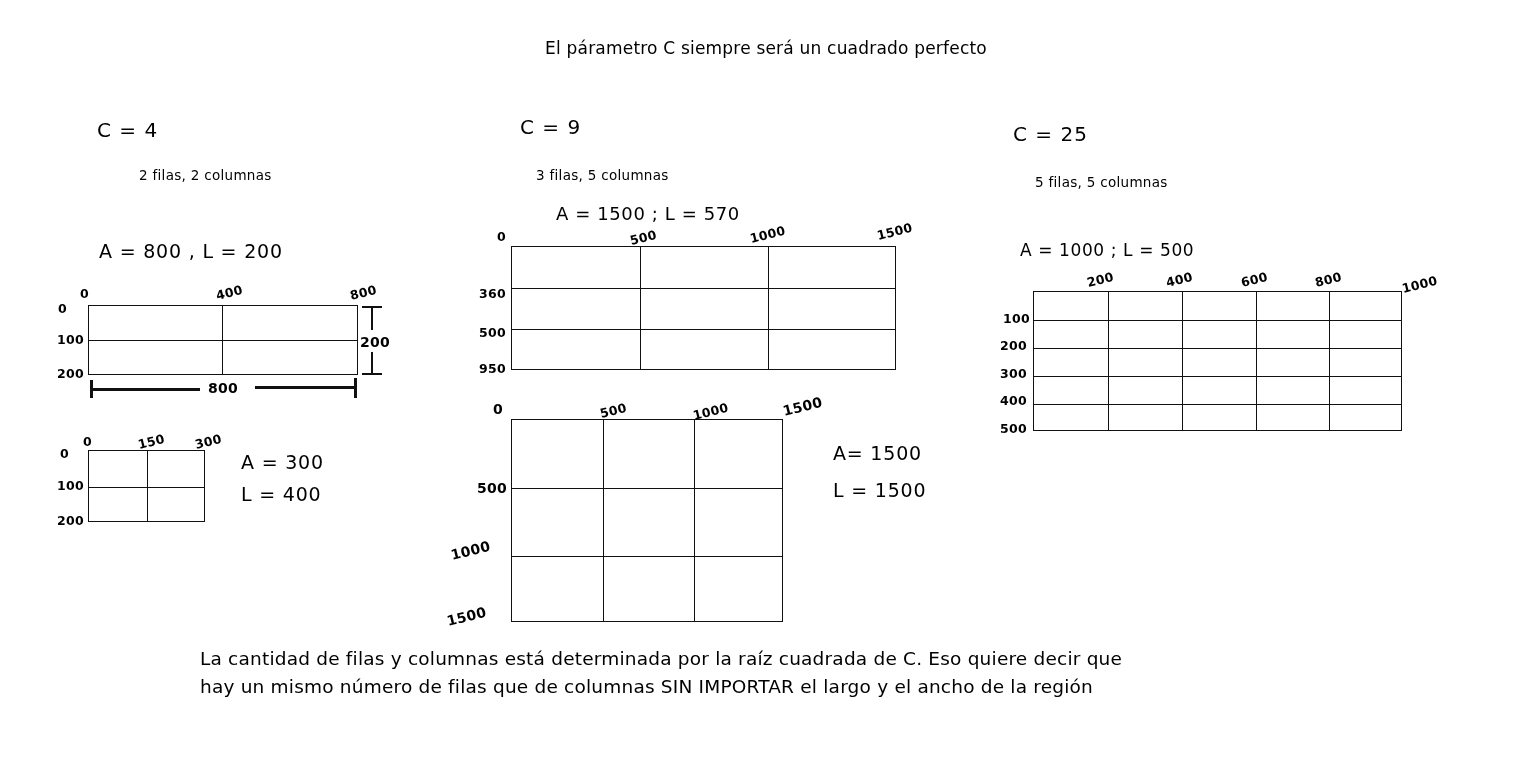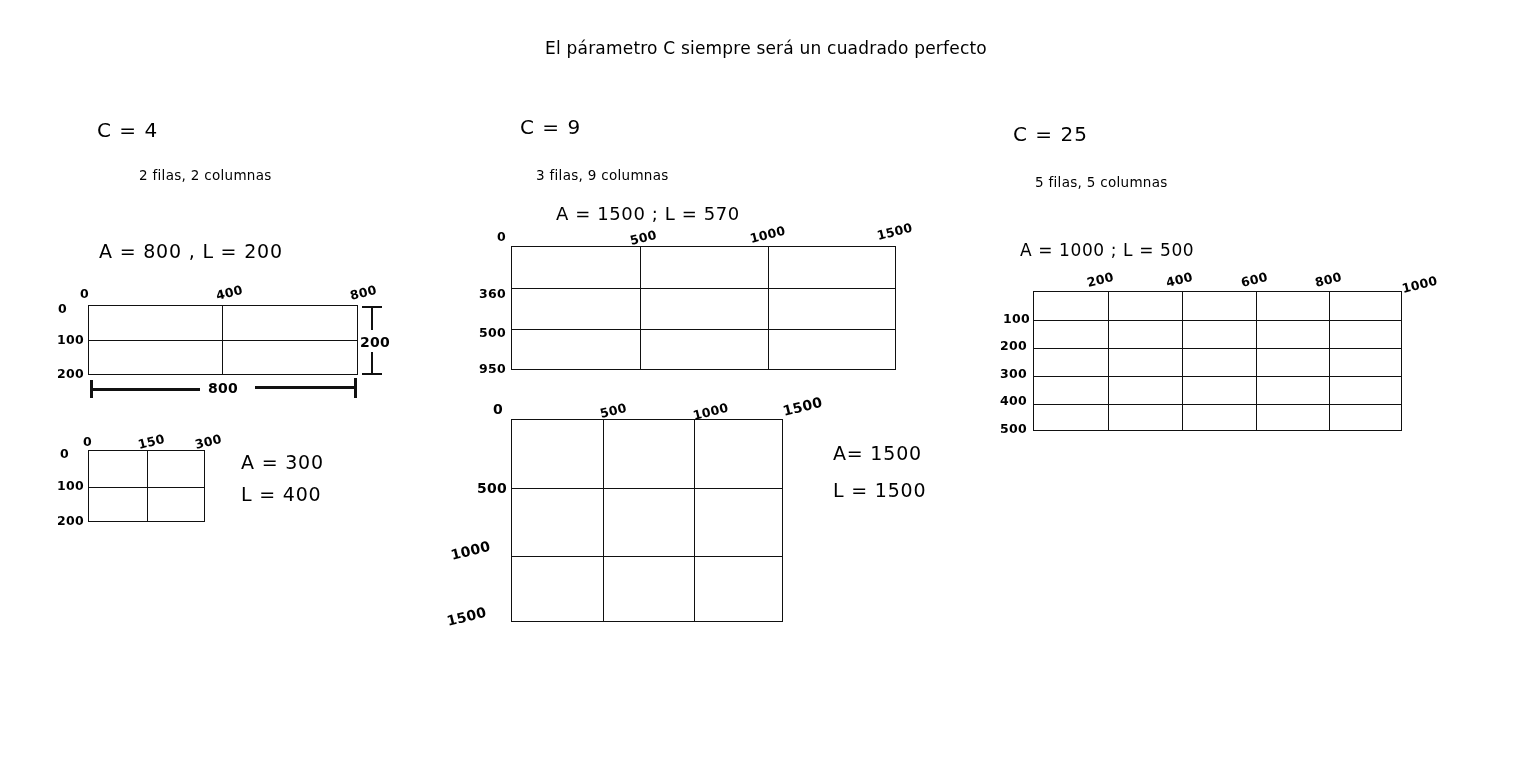--- a/index.html
+++ b/index.html
@@ -123,21 +123,21 @@
 <div class="abs tick rot" style="left:140px; top:437px;">150</div>
 <div class="abs tick rot" style="left:197px; top:437px;">300</div>
 <div class="abs tick" style="left:60px; top:446px;">0</div>
 <div class="abs tick" style="left:57px; top:478px;">100</div>
 <div class="abs tick" style="left:57px; top:513px;">200</div>
 
 <div class="abs eq-big" style="left:241px; top:451px;">A = 300</div>
 <div class="abs eq-big" style="left:241px; top:483px;">L = 400</div>
 
 <div class="abs section-label" style="left:520px; top:115px;">C = 9</div>
-<div class="abs section-sub" style="left:536px; top:167px;">3 filas, 9 columnas</div>
+<div class="abs section-sub" style="left:536px; top:167px;">3 filas, 5 columnas</div>
 
 <div class="abs eq" style="left:556px; top:203px; font-size:18px;">A = 1500 ;  L = 570</div>
 
 <div class="grid" style="left:511px; top:246px; width:385px; height:124px;">
   <div class="gline-v" style="left:128px;"></div>
   <div class="gline-v" style="left:256px;"></div>
   <div class="gline-h" style="top:41px;"></div>
   <div class="gline-h" style="top:82px;"></div>
 </div>
 <div class="abs tick" style="left:497px; top:229px;">0</div>
@@ -185,13 +185,15 @@
 <div class="abs tick rot" style="left:1243px; top:275px;">600</div>
 <div class="abs tick rot" style="left:1317px; top:275px;">800</div>
 <div class="abs tick rot" style="left:1404px; top:281px;">1000</div>
 <div class="abs tick" style="left:1003px; top:311px;">100</div>
 <div class="abs tick" style="left:1000px; top:338px;">200</div>
 <div class="abs tick" style="left:1000px; top:366px;">300</div>
 <div class="abs tick" style="left:1000px; top:393px;">400</div>
 <div class="abs tick" style="left:1000px; top:421px;">500</div>
 
 <div class="abs bottom-text">
+  <div>La cantidad de filas y columnas está determinada por la raíz cuadrada de C. Eso quiere decir que</div>
+  <div>hay un mismo número de filas que de columnas SIN IMPORTAR el largo y el ancho de la región</div>
 </div>
 
 </body></html>

